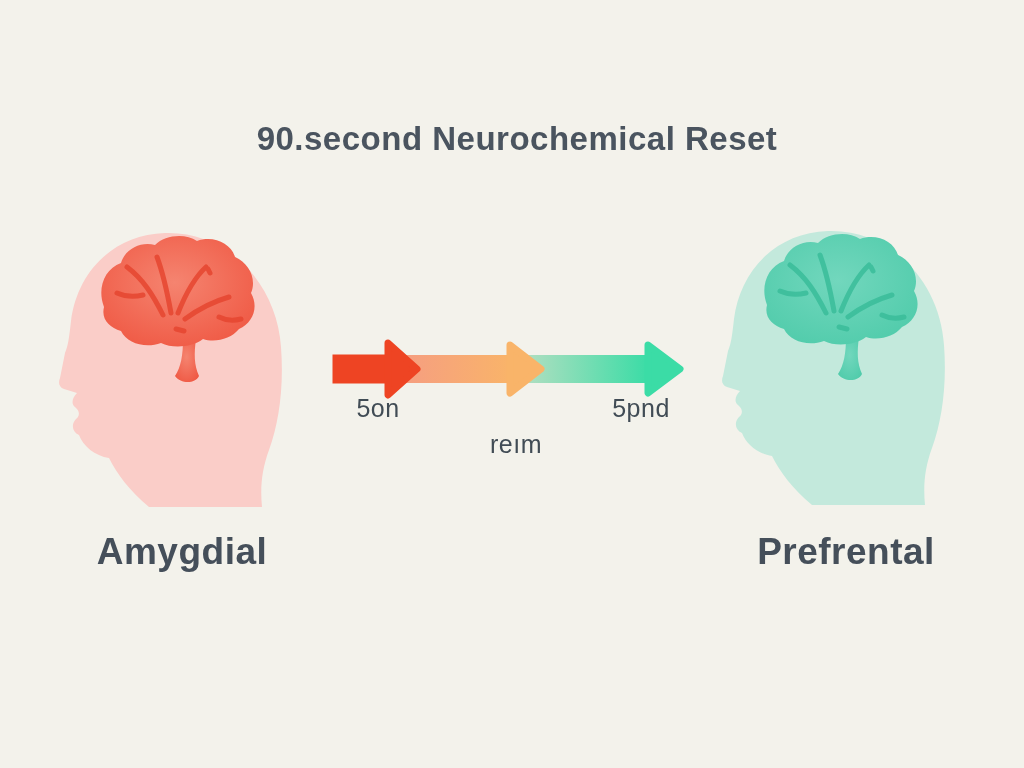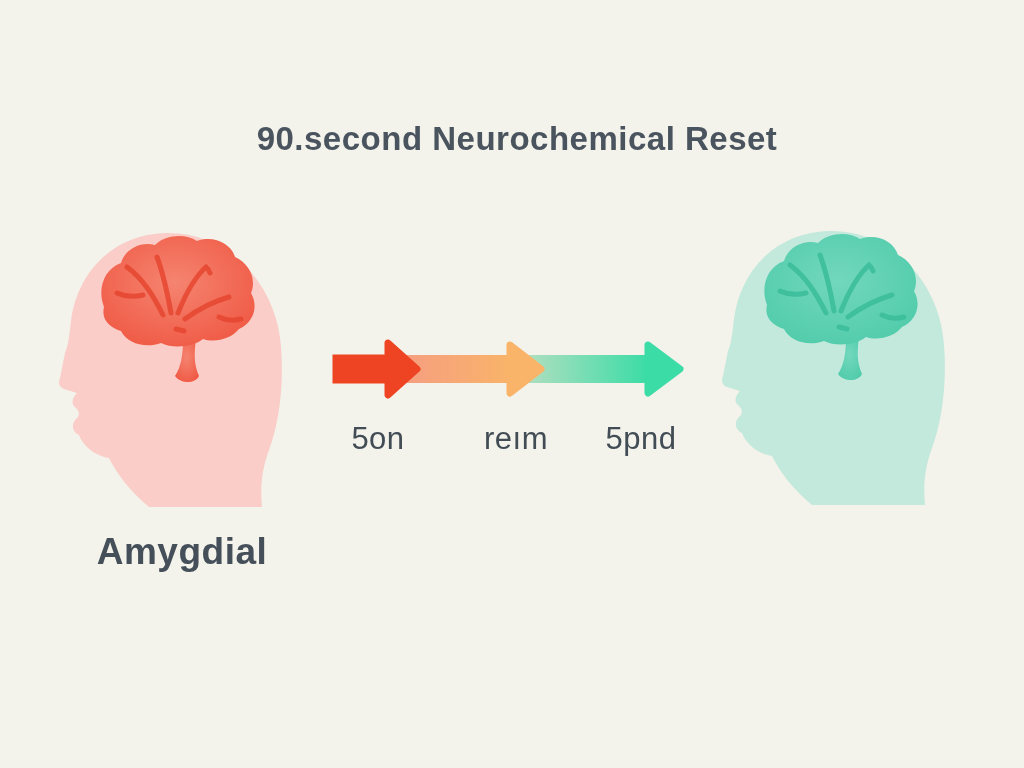--- a/index.html
+++ b/index.html
@@ -48,26 +48,26 @@
   .sulci{fill:none;stroke-width:5;stroke-linecap:round;opacity:.85;}
 
   .arrow-wrap{position:absolute;left:330px;top:334px;width:356px;height:72px;}
   .arrow-wrap svg{display:block;width:100%;height:100%;overflow:visible;}
   .arrow-red-part{fill:var(--arrow-red);stroke:var(--arrow-red);}
   .arrow-orange-head{fill:var(--arrow-orange);stroke:var(--arrow-orange);}
   .arrow-teal-head{fill:var(--arrow-teal);stroke:var(--arrow-teal);}
   .arrow-head{stroke-width:7;stroke-linejoin:round;}
 
   .stage-label{
-    position:absolute;top:422px;transform:translateX(-50%);
-    font-size:31px;line-height:33px;color:var(--stage-label-color);
+    position:absolute;top:392px;transform:translateX(-50%);
+    font-size:25px;line-height:33px;color:var(--stage-label-color);
     letter-spacing:0.5px;white-space:nowrap;
   }
   .stage-label.s1{left:378px;}
-  .stage-label.s2{left:516px;}
+  .stage-label.s2{left:516px;margin-top:36px;}
   .stage-label.s3{left:641px;text-align:center;}
 
   .caption{
     position:absolute;top:532px;transform:translateX(-50%);
     font-size:37px;line-height:39px;font-weight:bold;
     color:var(--caption-color);white-space:nowrap;letter-spacing:0.5px;text-align:center;
   }
   .caption.left-cap{left:182px;}
   .caption.right-cap{left:846px;}
 </style>
@@ -196,14 +196,15 @@
       <path class="arrow-orange-head arrow-head" d="M 510 345 L 541 369 L 510 393 Z"></path>
       <path class="arrow-teal-head arrow-head" d="M 648 345 L 680 369 L 648 393 Z"></path>
     </svg>
   </div>
 
   <div class="stage-label s1">5on</div>
   <div class="stage-label s2">reım</div>
   <div class="stage-label s3">5pnd</div>
 
   <div class="caption left-cap">Amygdial</div>
+  <div class="caption right-cap">Prefrental</div>
 
 </div>
 
 </body></html>

